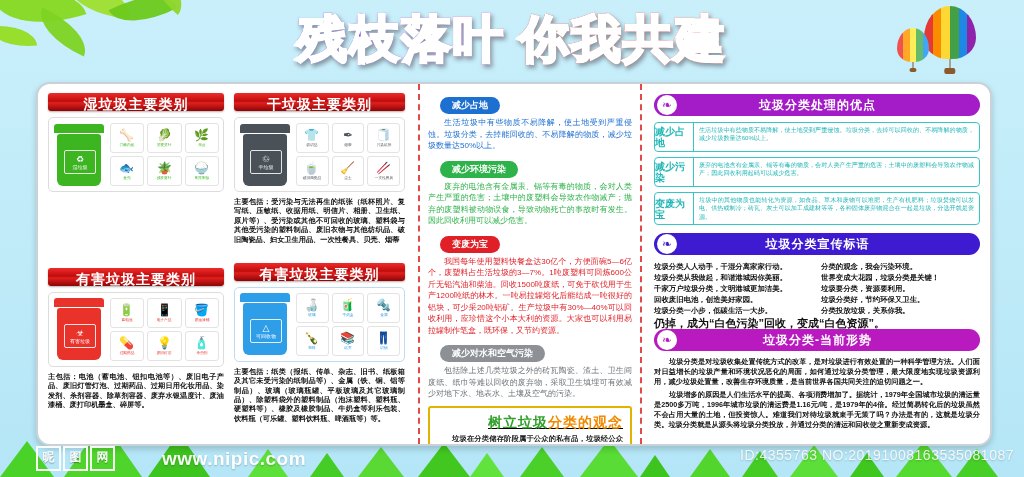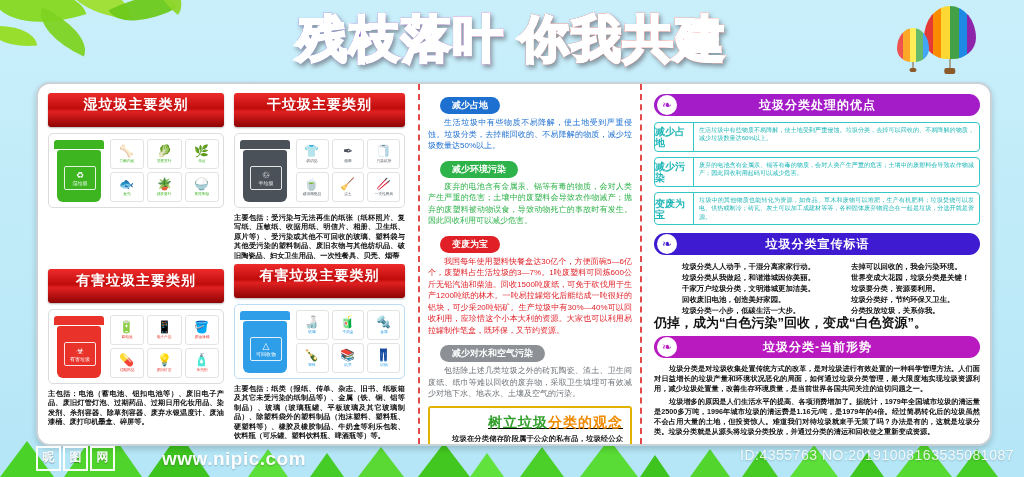--- a/index.html
+++ b/index.html
@@ -52,21 +52,21 @@
   .col-left{width:382px;padding:9px 8px 6px 10px;box-sizing:border-box;}
   .col-mid{width:222px;padding:10px 8px 6px 8px;box-sizing:border-box;border-right:2px dashed #e24a4a;}
   .col-right{flex:1;padding:10px 10px 6px 12px;box-sizing:border-box;}
   .col-left{border-right:2px dashed #e24a4a;}
 
   
   .quad{display:flex;flex-wrap:wrap;height:100%;}
   .cell{width:50%;box-sizing:border-box;padding:0 5px;}
   .cell.l{padding-left:0;}
   .cat-head{
-    height:34px;line-height:22px;text-align:center;color:#fff;font-weight:bold;font-size:14px;
+    height:18px;line-height:22px;text-align:center;color:#fff;font-weight:bold;font-size:14px;
     background:linear-gradient(180deg,#ef2b2b 0%,#c00c0c 45%,#e02020 55%,#8e0404 100%);
     border-radius:3px;box-shadow:0 1px 2px rgba(0,0,0,.3);letter-spacing:1px;
   }
   .bin-card{margin-top:6px;border:1px solid #dcdcdc;border-radius:5px;padding:5px 4px;display:flex;gap:5px;align-items:center;background:#fff;}
   .bin{width:52px;height:62px;position:relative;flex:none;}
   .bin .lid{position:absolute;left:1px;top:0;width:50px;height:9px;border-radius:3px 3px 0 0;}
   .bin .body{position:absolute;left:4px;top:10px;width:44px;height:52px;border-radius:3px 3px 6px 6px;}
   .bin .plate{position:absolute;left:11px;top:26px;width:30px;height:22px;border:1px solid rgba(255,255,255,.85);border-radius:2px;
     display:flex;flex-direction:column;align-items:center;justify-content:center;color:#fff;font-size:5px;line-height:6px;}
   .bin .plate .sym{font-size:9px;line-height:10px;}
@@ -99,21 +99,21 @@
   .rhead .badge span{font-size:12px;line-height:12px;}
   .rhead .txt{flex:1;text-align:center;color:#fff;font-weight:bold;font-size:12px;letter-spacing:1px;padding-right:22px;}
   .rhead.p{background:#a41cc8;}
   .rhead.p2{background:#3e1ad0;}
   .rhead.p3{background:#b81ac0;}
   .adv{display:flex;border:1px solid #35c6c6;border-radius:4px;margin-bottom:5px;min-height:28px;}
   .adv .k{width:38px;flex:none;display:flex;flex-direction:column;align-items:center;justify-content:center;color:#21b6b6;font-weight:bold;font-size:10px;line-height:11px;border-right:1px solid #35c6c6;}
   .adv .v{flex:1;padding:3px 5px;font-size:6.1px;line-height:8.4px;color:#21b6b6;text-align:justify;}
   .slogans{display:flex;gap:8px;margin-bottom:6px;}
   .slogans ul{list-style:none;margin:0;padding:0;flex:1;}
-  .slogans li{font-size:7.4px;line-height:11px;font-weight:bold;color:#111;white-space:nowrap;margin-left:28px;}
+  .slogans li{font-size:7.4px;line-height:11px;font-weight:bold;color:#111;white-space:nowrap;}
   .rtext p{font-size:7.2px;line-height:10px;color:#111;text-align:justify;text-indent:15px;margin:0 0 3px 0;font-weight:bold;}
 
   
   .wm{position:absolute;left:36px;bottom:6px;z-index:20;display:flex;align-items:center;gap:6px;opacity:.95;}
   .wm .logo{display:flex;gap:2px;}
   .wm .logo span{width:21px;height:21px;border:2px solid #fff;color:#fff;font-size:12px;line-height:19px;text-align:center;font-weight:bold;
     text-shadow:0 1px 1px rgba(0,0,0,.35);}
   .wm .url{color:#fff;font-size:19px;font-weight:bold;letter-spacing:.5px;text-shadow:0 1px 2px rgba(0,0,0,.25);margin-left:41px;}
   .idtag{position:absolute;right:10px;bottom:14px;z-index:20;color:rgba(255,255,255,.85);font-size:14px;letter-spacing:.5px;
     text-shadow:0 1px 2px rgba(0,0,0,.2);}
@@ -396,28 +396,28 @@
 
       <div class="slogans">
         <ul>
           <li>垃圾分类人人动手，干湿分离家家行动。</li>
           <li>垃圾分类从我做起，和谐港城因你美丽。</li>
           <li>千家万户垃圾分类，文明港城更加洁美。</li>
           <li>回收废旧电池，创造美好家园。</li>
           <li>垃圾分类一小步，低碳生活一大步。</li>
         </ul>
         <ul>
-          <li>去掉可以回收的，我会污染环境。</li>
+          <li>分类的观念，我会污染环境。</li>
           <li>世界变成大花园，垃圾分类是关键！</li>
           <li>垃圾要分类，资源要利用。</li>
           <li>垃圾分类好，节约环保又卫生。</li>
           <li>分类投放垃圾，关系你我。</li>
         </ul>
       </div>
-      <div style="font-size:13px;line-height:10px;font-weight:bold;color:#111;margin:-4px 0 8px 0;">仍掉，成为“白色污染”回收，变成“白色资源”。</div>
+      <div style="font-size:11px;line-height:10px;font-weight:bold;color:#111;margin:-4px 0 1px 0;">仍掉，成为“白色污染”回收，变成“白色资源”。</div>
 
       <div class="rhead p3">
         <span class="badge">
             <span style="color:#b81ac0">❧</span>
           </span>
         <span class="txt">垃圾分类-当前形势</span>
       </div>
 
       <div class="rtext">
         <p>垃圾分类是对垃圾收集处置传统方式的改革，是对垃圾进行有效处置的一种科学管理方法。人们面对日益增长的垃圾产量和环境状况恶化的局面，如何通过垃圾分类管理，最大限度地实现垃圾资源利用，减少垃圾处置量，改善生存环境质量，是当前世界各国共同关注的迫切问题之一。</p>

